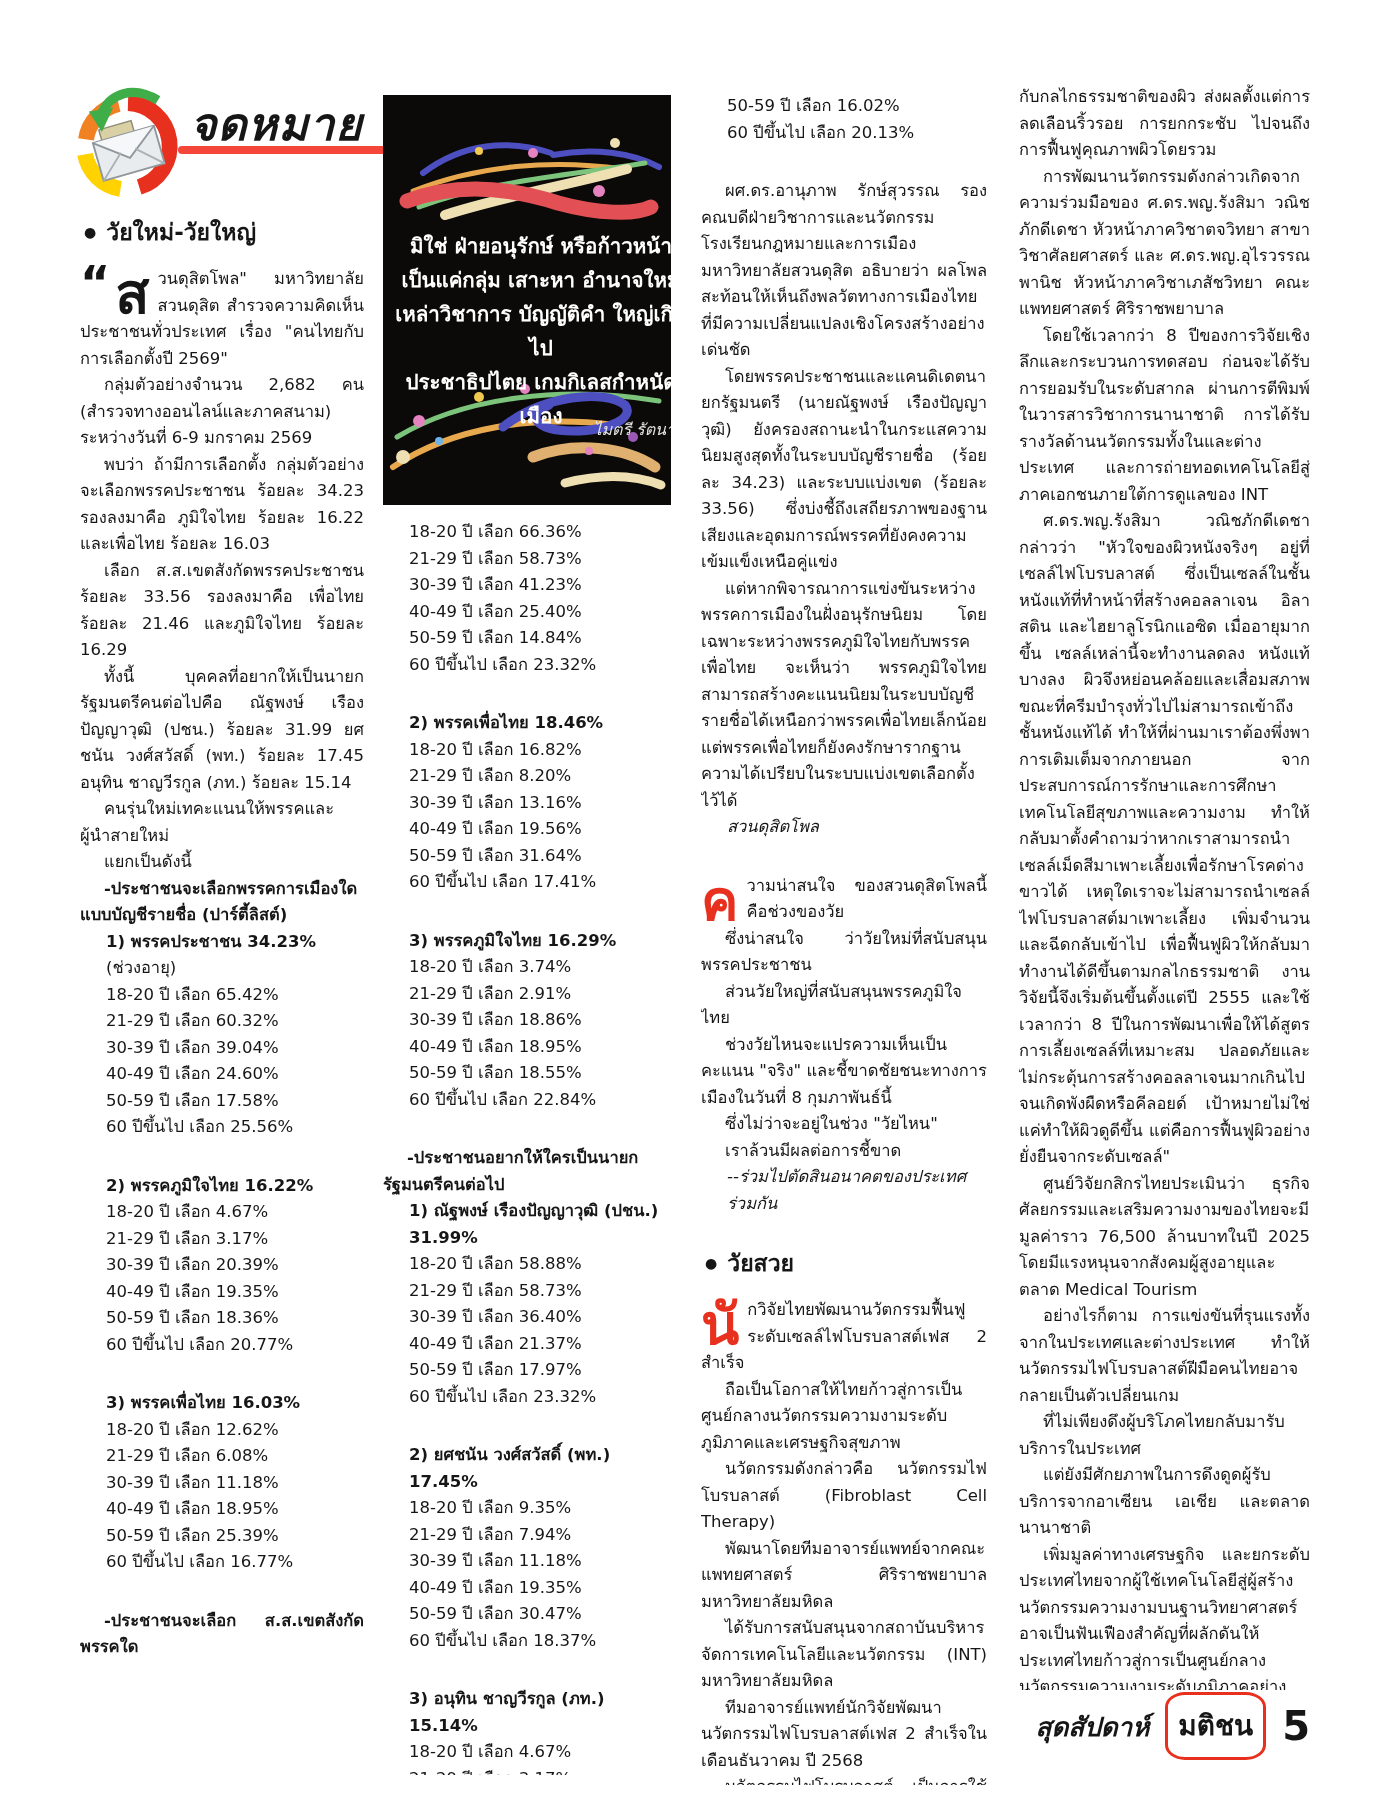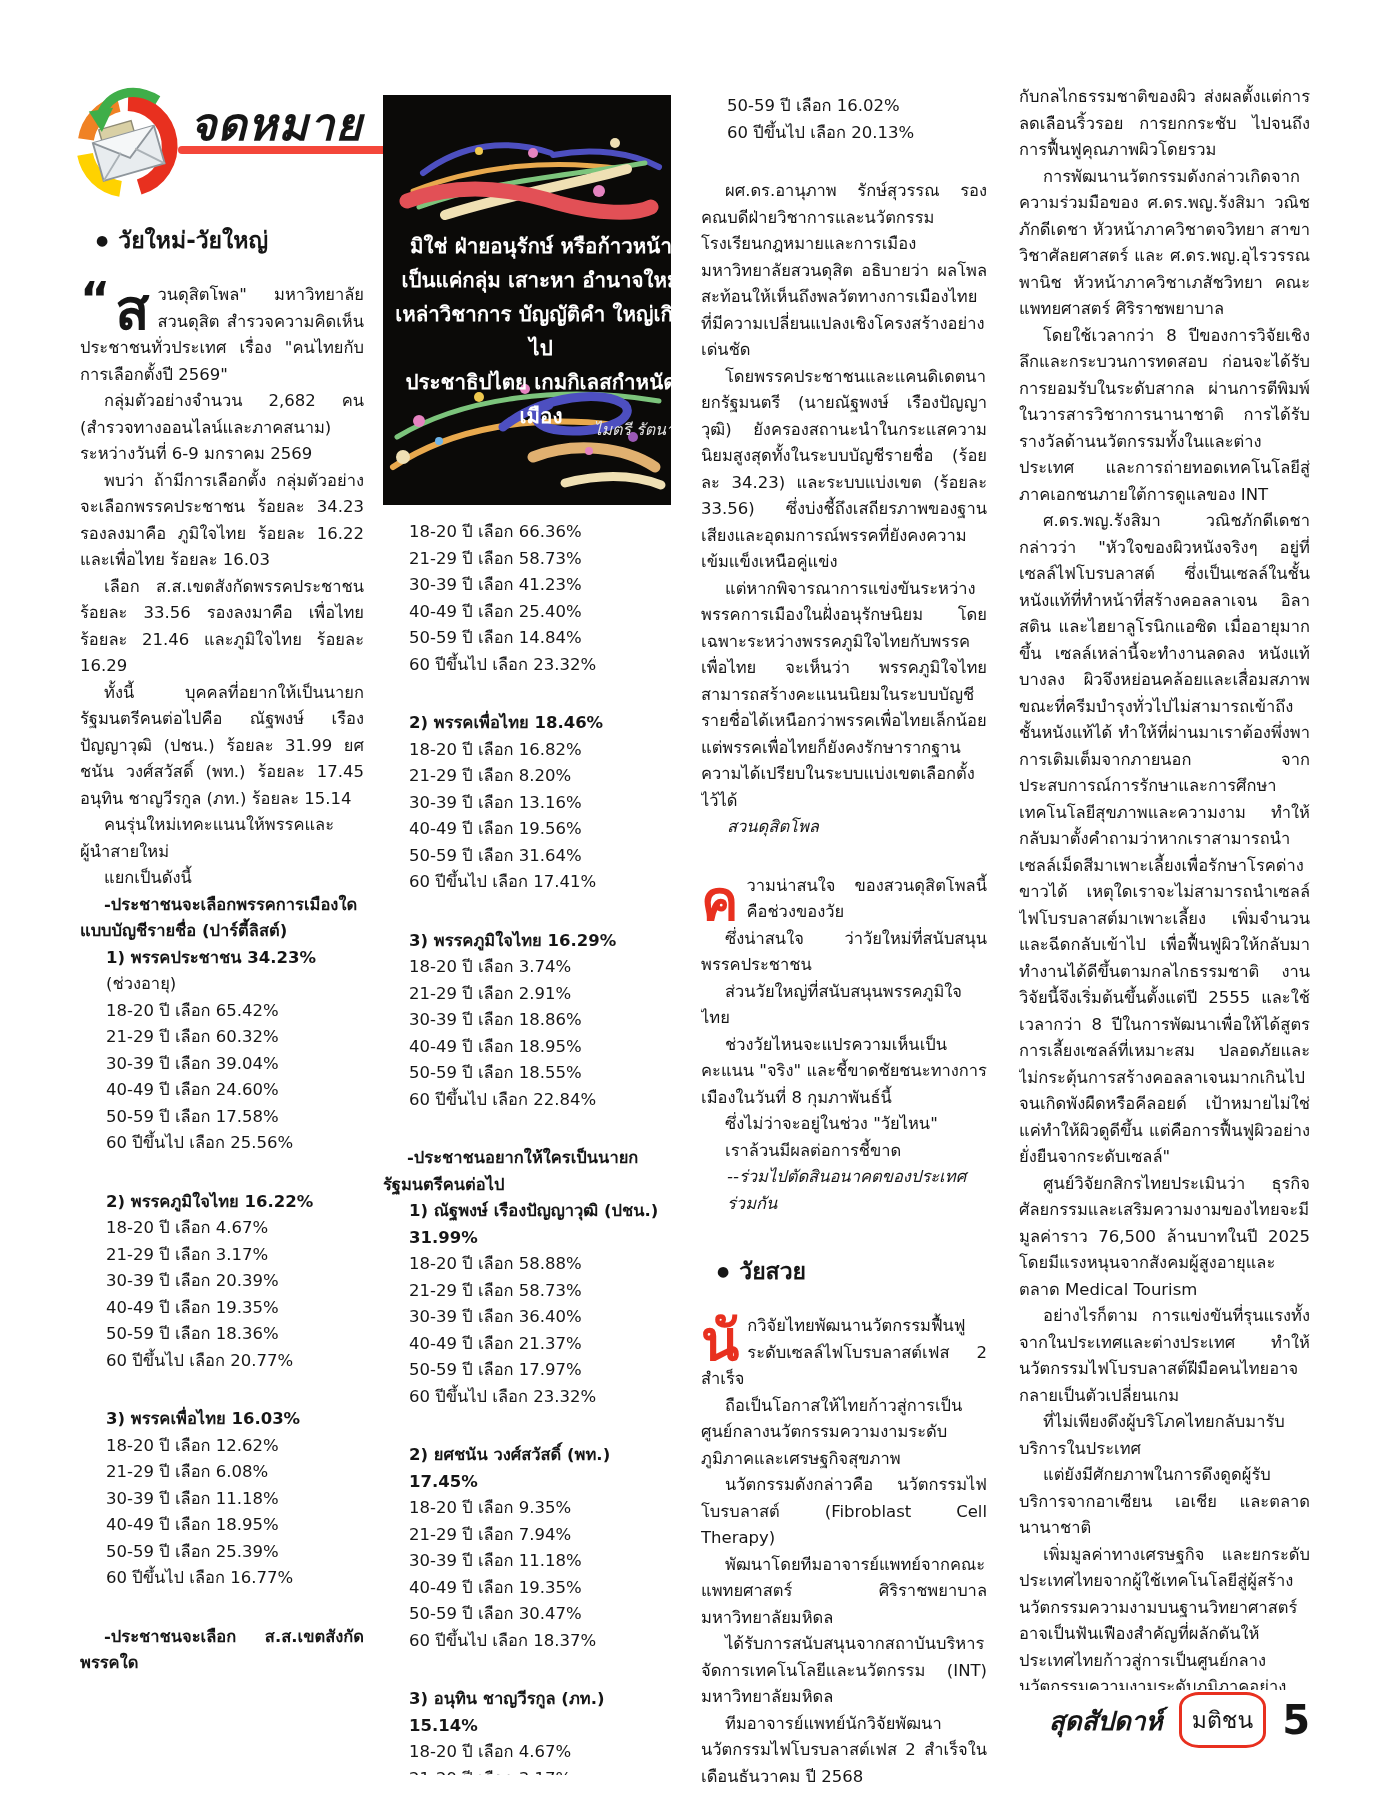--- a/index.html
+++ b/index.html
@@ -20,37 +20,37 @@
 #col3{left:701px;top:93px;width:286px;height:1692px;overflow:hidden}
 #col4{left:1019px;top:84px;width:291px;height:1606px;overflow:hidden}
 
 .blk.p{text-align:justify;text-indent:24px}
 .blk.fl{text-align:justify}
 .blk.stat{padding-left:26px}
 .blk.h{font-weight:bold;padding-left:26px}
 .blk.hb{font-weight:bold;text-align:justify;text-indent:24px}
 .blk.it{font-style:italic;padding-left:26px}
 .blk.gap{height:32px}
-.blk.sec{font-weight:bold;font-size:23px;line-height:40px;margin:2px 16px 22px}
+.blk.sec{font-weight:bold;font-size:23px;line-height:24px;margin:2px 4px 22px}
 .blk.sec .bullet{font-size:14px;margin-right:10px;vertical-align:3px}
 .blk.dcq,.blk.dcr{text-align:justify}
 .dc{float:left;font-weight:bold;font-size:56px;line-height:46px;padding:5px 8px 0 0}
 .dc.red{color:var(--accent)}
 .bigquote{float:left;font-weight:bold;font-size:46px;line-height:34px;padding-right:5px}
 
 
 #art-box{position:relative;width:316px;height:410px;background:#0b0a08;overflow:hidden;margin-bottom:14px}
 #art-squiggles{position:absolute;left:0;top:0}
 .art-text{position:absolute;left:6px;right:6px;top:134px;text-align:center;color:#fff;font-weight:bold;font-size:20.5px;line-height:34px}
 .art-sig{position:absolute;right:24px;top:322px;color:#e5e5e5;font-size:16px;font-style:italic}
 
 
 #footer{position:absolute;top:1692px;left:1019px;width:291px;display:flex;align-items:center;justify-content:flex-end;gap:16px}
 #f-weekly{font-weight:bold;font-size:26px;font-style:italic}
-#f-brand{font-weight:normal;font-size:23px;border:3px solid var(--accent);border-radius:20px / 15px;padding:10px 10px;line-height:30px}
+#f-brand{font-weight:bold;font-size:28px;border:3px solid var(--accent);border-radius:20px / 15px;padding:16px 10px;line-height:30px}
 #f-page{font-weight:bold;font-size:40px}
 </style>
 </head>
 <body>
 
 <div id="masthead">
   <svg id="mast-logo" width="112" height="126" viewBox="0 0 120 128">
     <path d="M15,58 A46,46 0 0 1 50,20" fill="none" stroke="#f08224" stroke-width="17"></path>
     <path d="M52,111 A46,46 0 0 1 14,74" fill="none" stroke="#ffd200" stroke-width="17"></path>
     <path d="M60,19 A46,46 0 0 1 72,109" fill="none" stroke="#e8301f" stroke-width="17"></path>

